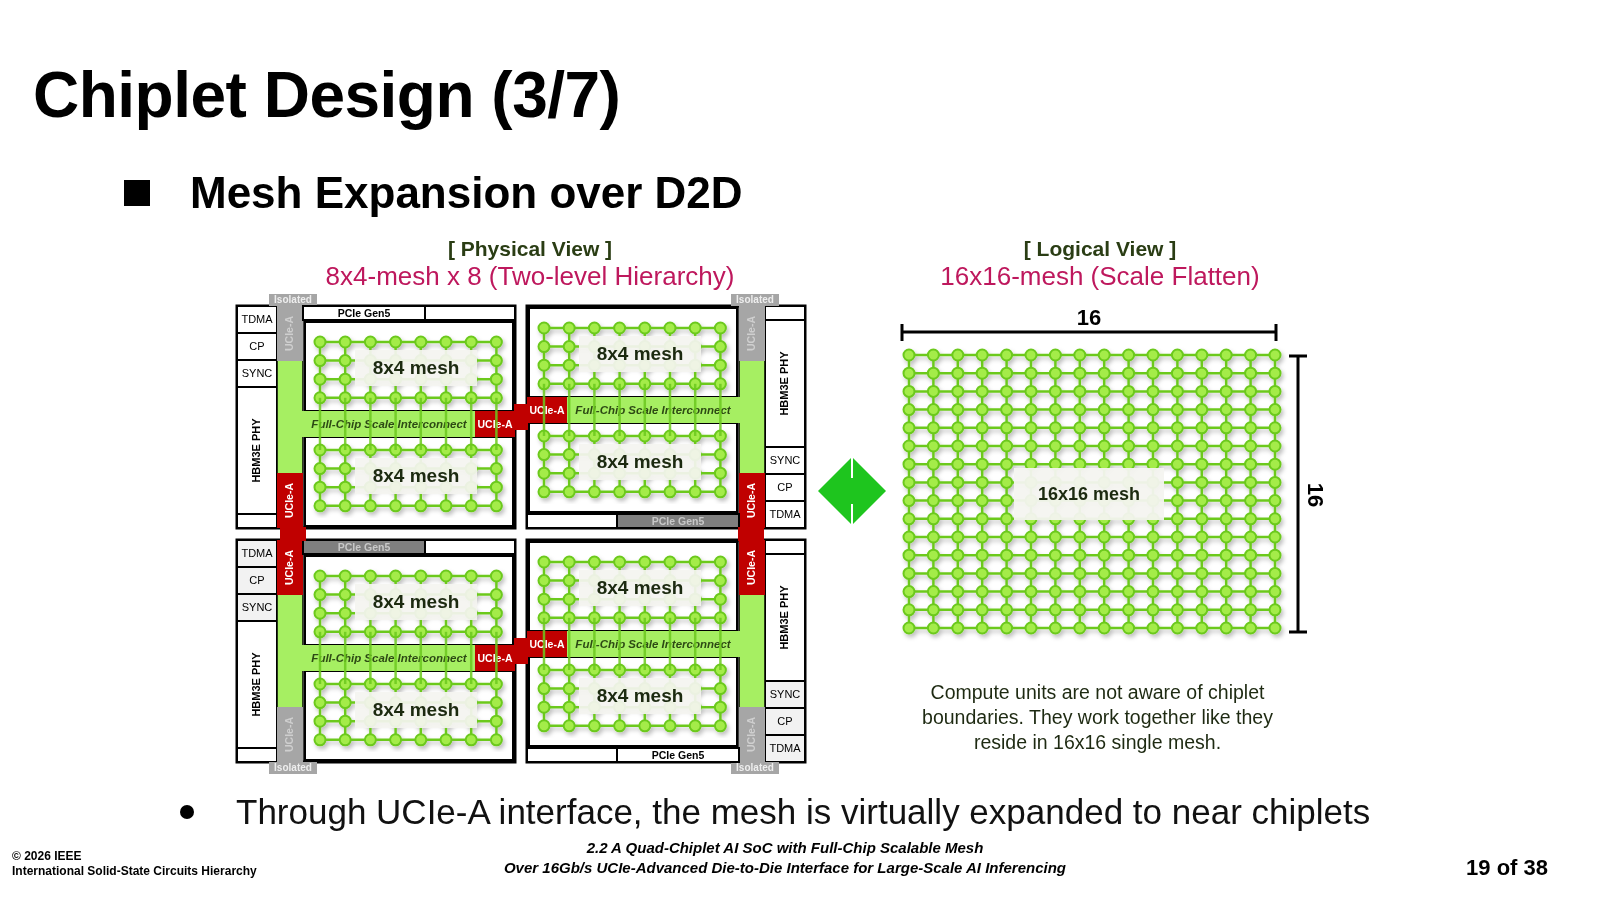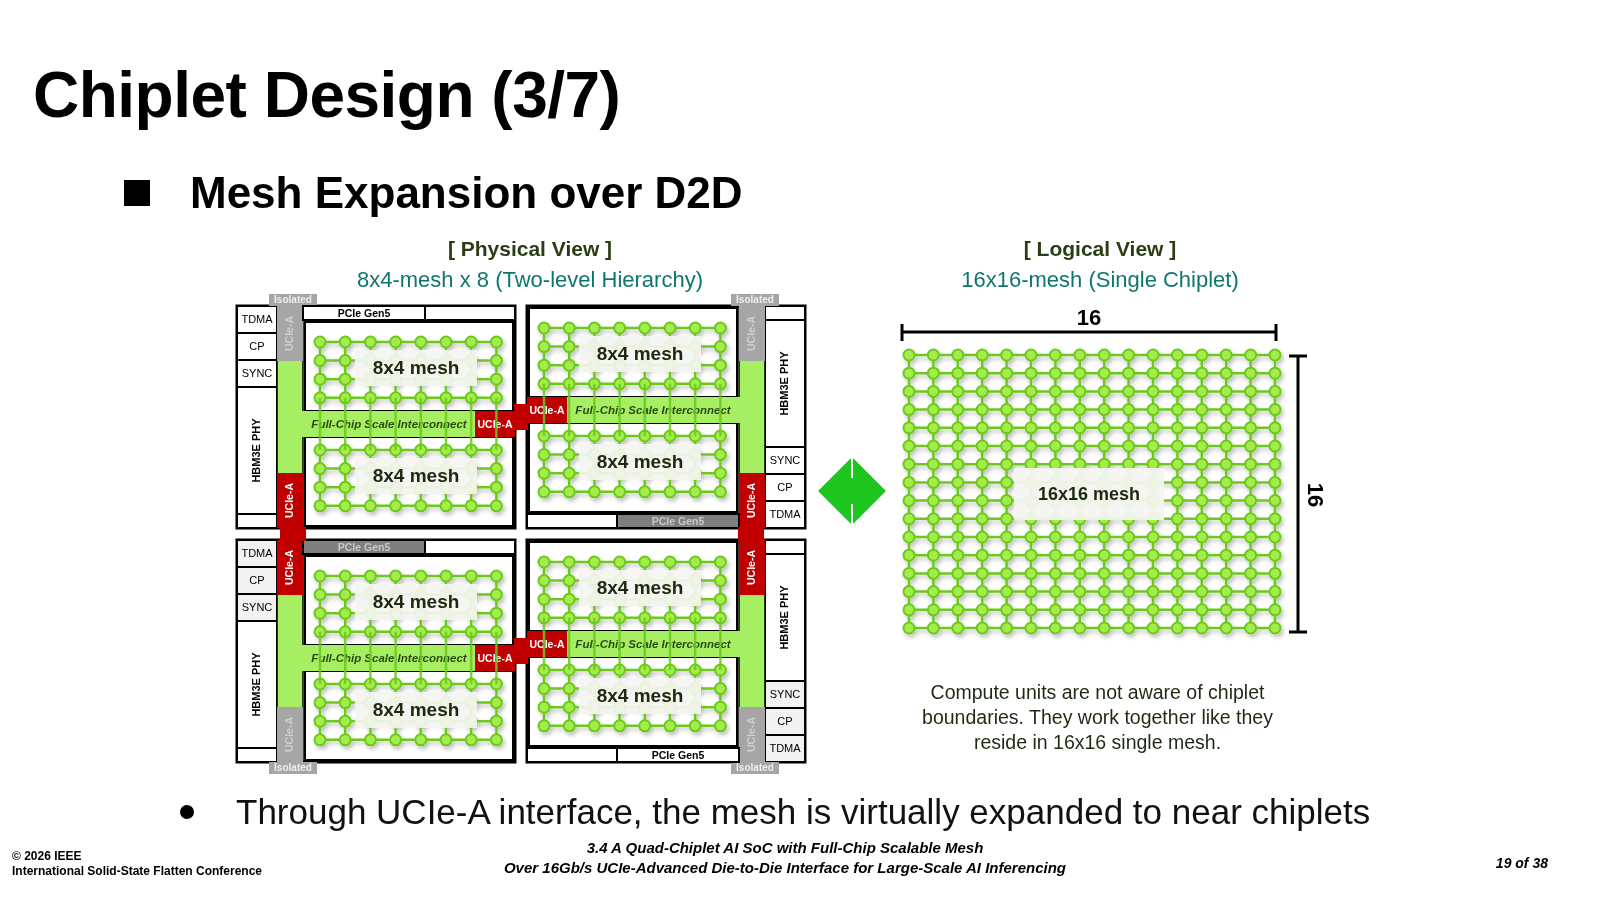--- a/index.html
+++ b/index.html
@@ -6,56 +6,56 @@
   html, body { width: 1600px; height: 900px; background: #ffffff; overflow: hidden; }
   body { position: relative; font-family: "Liberation Sans", sans-serif; color: #000; }
 
   .title { position: absolute; left: 33px; top: 58px; font-size: 64px; font-weight: bold; letter-spacing: -0.5px; }
   .subhead { position: absolute; left: 124px; top: 168px; display: flex; align-items: center; }
   .subhead .bullet-square { width: 26px; height: 26px; background: #000; margin-right: 40px; }
   .subhead .text { font-size: 44px; font-weight: bold; }
 
   .view-hdr { position: absolute; text-align: center; color: #223311; }
   .view-hdr .h1 { font-size: 21px; font-weight: bold; color: #2a3d14; margin-top: 7px; }
-  .view-hdr .h2 { font-size: 22px; margin-top: 6px; color: #0f766e; }
+  .view-hdr .h2 { font-size: 26px; margin-top: 0; color: #be185d; }
   #phys-hdr { left: 300px; top: 230px; width: 460px; }
   #log-hdr { left: 890px; top: 230px; width: 420px; }
 
   svg text { font-family: "Liberation Sans", sans-serif; }
 
   #diagram { position: absolute; left: 0; top: 0; }
 
   .caption { position: absolute; left: 900px; top: 680px; width: 395px; text-align: center; font-size: 19.5px; line-height: 25px; color: #1e2a12; }
 
   .bullet-line { position: absolute; left: 180px; top: 792px; display: flex; align-items: center; }
   .bullet-line .dot { width: 14px; height: 14px; border-radius: 50%; background: #000; margin-right: 42px; }
   .bullet-line .text { font-size: 35px; color: #111; }
 
   .footer-left { position: absolute; left: 12px; top: 849px; font-size: 12px; font-weight: bold; line-height: 15px; }
   .footer-center { position: absolute; left: 440px; top: 838px; width: 690px; text-align: center; font-size: 15px; font-weight: bold; font-style: italic; line-height: 20px; }
-  .footer-right { position: absolute; right: 52px; top: 855px; font-size: 14px; font-weight: bold; font-style: italic; }
+  .footer-right { position: absolute; right: 52px; top: 855px; font-size: 22px; font-weight: bold; }
 </style>
 </head>
 <body>
 
 <div class="title">Chiplet Design (3/7)</div>
 
 <div class="subhead">
   <div class="bullet-square"></div>
   <div class="text">Mesh Expansion over D2D</div>
 </div>
 
 <div class="view-hdr" id="phys-hdr">
   <div class="h1">[ Physical View ]</div>
   <div class="h2">8x4-mesh x 8 (Two-level Hierarchy)</div>
 </div>
 
 <div class="view-hdr" id="log-hdr">
   <div class="h1">[ Logical View ]</div>
-  <div class="h2">16x16-mesh (Single Chiplet)</div>
+  <div class="h2">16x16-mesh (Scale Flatten)</div>
 </div>
 
 <svg id="diagram" width="1600" height="900">
   <defs>
     <filter id="shadow" x="-5%" y="-5%" width="115%" height="115%">
       <feDropShadow dx="2" dy="3" stdDeviation="2" flood-color="#000" flood-opacity="0.25"></feDropShadow>
     </filter>
   </defs>
   <g id="physical-layer">
       <g>
@@ -900,19 +900,19 @@
 
 <div class="caption">Compute units are not aware of chiplet boundaries. They work together like they reside in 16x16 single mesh.</div>
 
 <div class="bullet-line">
   <div class="dot"></div>
   <div class="text">Through UCIe-A interface, the mesh is virtually expanded to near chiplets</div>
 </div>
 
 <div class="footer-left">
   <div>© 2026 IEEE</div>
-  <div>International Solid-State Flatten Conference</div>
+  <div>International Solid-State Circuits Hierarchy</div>
 </div>
 <div class="footer-center">
-  <div>3.4 A Quad-Chiplet AI SoC with Full-Chip Scalable Mesh</div>
+  <div>2.2 A Quad-Chiplet AI SoC with Full-Chip Scalable Mesh</div>
   <div>Over 16Gb/s UCIe-Advanced Die-to-Die Interface for Large-Scale AI Inferencing</div>
 </div>
 <div class="footer-right">19 of 38</div>
 
 </body></html>

